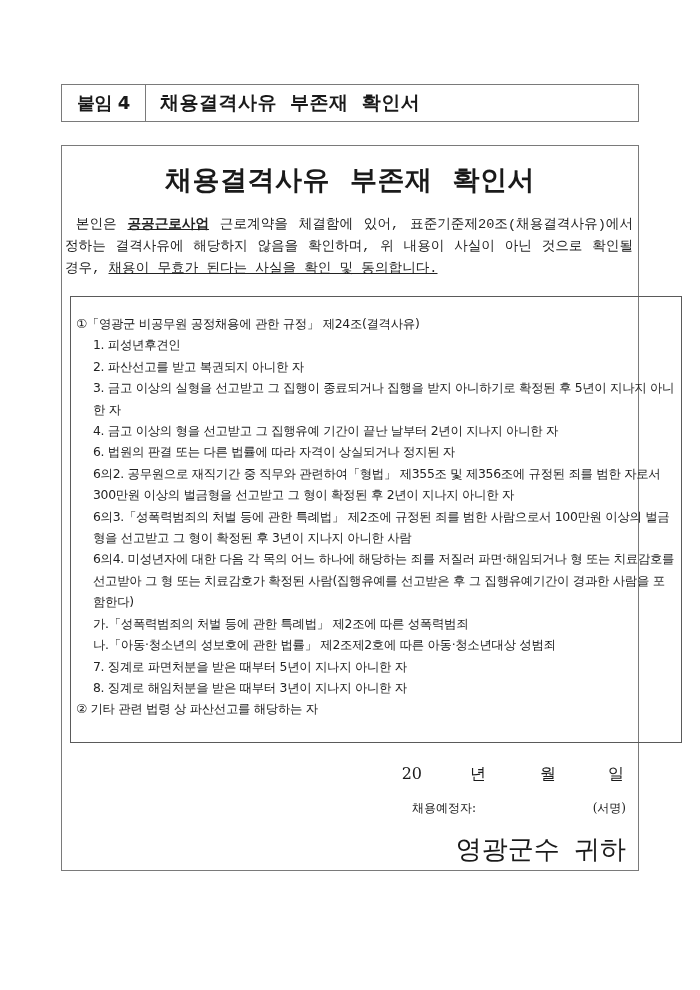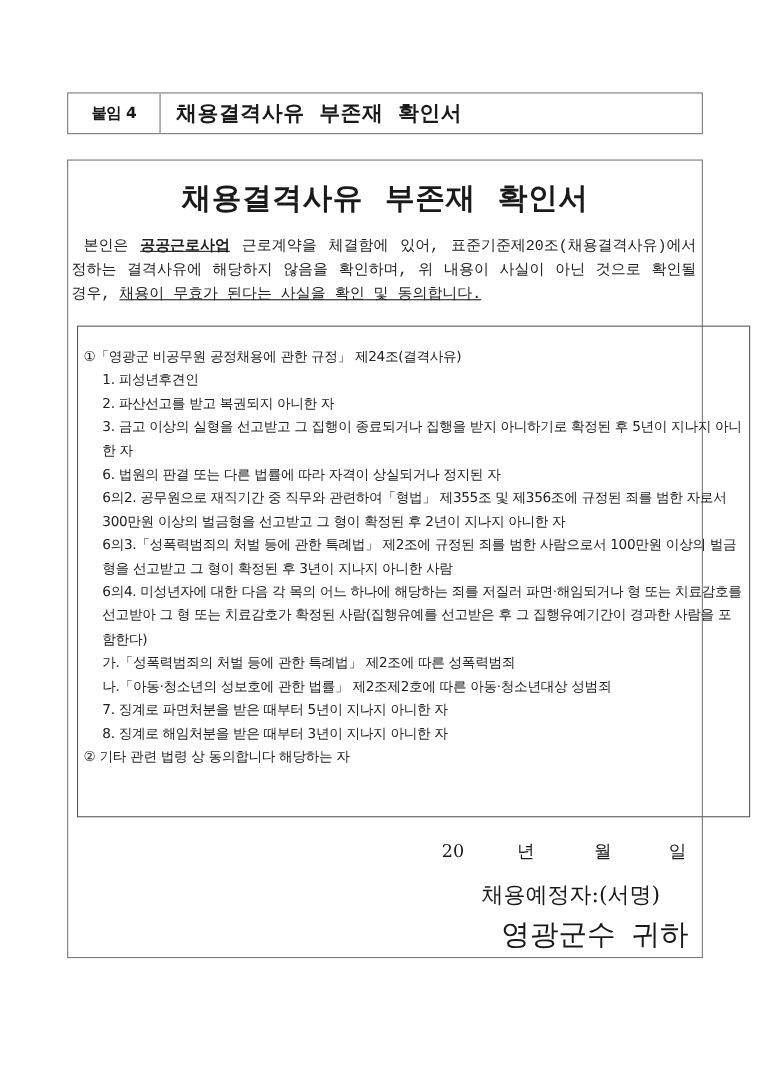--- a/index.html
+++ b/index.html
@@ -5,21 +5,21 @@
     html, body { margin: 0; padding: 0; background: #ffffff; }
     body { width: 700px; height: 990px; position: relative; overflow: hidden; color: #1a1a1a; }
 
     .header-box {
       position: absolute; left: 61px; top: 84px; width: 578px; height: 38px;
       border: 1.5px solid #7a7a7a; box-sizing: border-box; display: flex; align-items: center;
     }
     .header-label {
       width: 84px; height: 100%; border-right: 1.5px solid #7a7a7a; box-sizing: border-box;
       display: flex; align-items: center; justify-content: center;
-      font-family: "DejaVu Sans", sans-serif; font-weight: bold; font-size: 14px; letter-spacing: -0.5px;
+      font-family: "DejaVu Sans", sans-serif; font-weight: bold; font-size: 18px; letter-spacing: -0.5px;
     }
     .header-title {
       padding-left: 14px; font-family: "DejaVu Sans", sans-serif; font-weight: bold;
       font-size: 19px; letter-spacing: 0.5px; word-spacing: 6px;
     }
 
     .outer-frame {
       position: absolute; left: 61px; top: 145px; width: 578px; height: 726px;
       border: 1.5px solid #7a7a7a; box-sizing: border-box;
     }
@@ -45,21 +45,21 @@
     .clause { line-height: 21.4px; letter-spacing: -0.3px; }
     .clause.sub { padding-left: 17px; }
 
     .date-line {
       position: absolute; right: 14px; top: 618px;
       font-family: "DejaVu Serif", serif; font-size: 16px; display: flex; gap: 8px;
     }
     .date-line span { display: inline-block; }
     .signer {
       position: absolute; left: 350px; right: 12px; top: 654px;
-      font-family: "DejaVu Serif", serif; font-size: 20px; display: flex; justify-content: center;
+      font-family: "DejaVu Serif", serif; font-size: 12px; display: flex; justify-content: space-between;
     }
     .recipient {
       position: absolute; right: 12px; top: 686px;
       font-family: "DejaVu Serif", serif; font-size: 26px; word-spacing: 6px;
     }
   </style>
 </head>
 <body>
 
 <div class="header-box">
@@ -70,29 +70,30 @@
 <div class="outer-frame">
   <div class="doc-title">채용결격사유 부존재 확인서</div>
 
   <div class="intro">&nbsp;<span>본인은 </span><span class="ul bold">공공근로사업</span><span> 근로계약을 체결함에 있어, 표준기준제20조(채용결격사유)에서 정하는 결격사유에 해당하지 않음을 확인하며, 위 내용이 사실이 아닌 것으로 확인될 경우, </span><span class="ul">채용이 무효가 된다는 사실을 확인 및 동의합니다.</span></div>
 
   <div class="inner-box">
     <div class="clause">①「영광군 비공무원 공정채용에 관한 규정」 제24조(결격사유)</div>
     <div class="clause sub">1. 피성년후견인</div>
     <div class="clause sub">2. 파산선고를 받고 복권되지 아니한 자</div>
     <div class="clause sub">3. 금고 이상의 실형을 선고받고 그 집행이 종료되거나 집행을 받지 아니하기로 확정된 후 5년이 지나지 아니한 자</div>
+    <div class="clause sub">4. 금고 이상의 형을 선고받고 그 집행유예 기간이 끝난 날부터 2년이 지나지 아니한 자</div>
     <div class="clause sub">6. 법원의 판결 또는 다른 법률에 따라 자격이 상실되거나 정지된 자</div>
     <div class="clause sub">6의2. 공무원으로 재직기간 중 직무와 관련하여「형법」 제355조 및 제356조에 규정된 죄를 범한 자로서 300만원 이상의 벌금형을 선고받고 그 형이 확정된 후 2년이 지나지 아니한 자</div>
     <div class="clause sub">6의3.「성폭력범죄의 처벌 등에 관한 특례법」 제2조에 규정된 죄를 범한 사람으로서 100만원 이상의 벌금형을 선고받고 그 형이 확정된 후 3년이 지나지 아니한 사람</div>
     <div class="clause sub">6의4. 미성년자에 대한 다음 각 목의 어느 하나에 해당하는 죄를 저질러 파면·해임되거나 형 또는 치료감호를 선고받아 그 형 또는 치료감호가 확정된 사람(집행유예를 선고받은 후 그 집행유예기간이 경과한 사람을 포함한다)</div>
     <div class="clause sub">가.「성폭력범죄의 처벌 등에 관한 특례법」 제2조에 따른 성폭력범죄</div>
     <div class="clause sub">나.「아동·청소년의 성보호에 관한 법률」 제2조제2호에 따른 아동·청소년대상 성범죄</div>
     <div class="clause sub">7. 징계로 파면처분을 받은 때부터 5년이 지나지 아니한 자</div>
     <div class="clause sub">8. 징계로 해임처분을 받은 때부터 3년이 지나지 아니한 자</div>
-    <div class="clause">② 기타 관련 법령 상 동의합니다 해당하는 자</div>
+    <div class="clause">② 기타 관련 법령 상 파산선고를 해당하는 자</div>
   </div>
 
   <div class="date-line">
     <span style="margin-right:40px;">20</span>
     <span style="margin-right:46px;">년</span>
     <span style="margin-right:44px;">월</span>
     <span>일</span>
   </div>
 
   <div class="signer">

